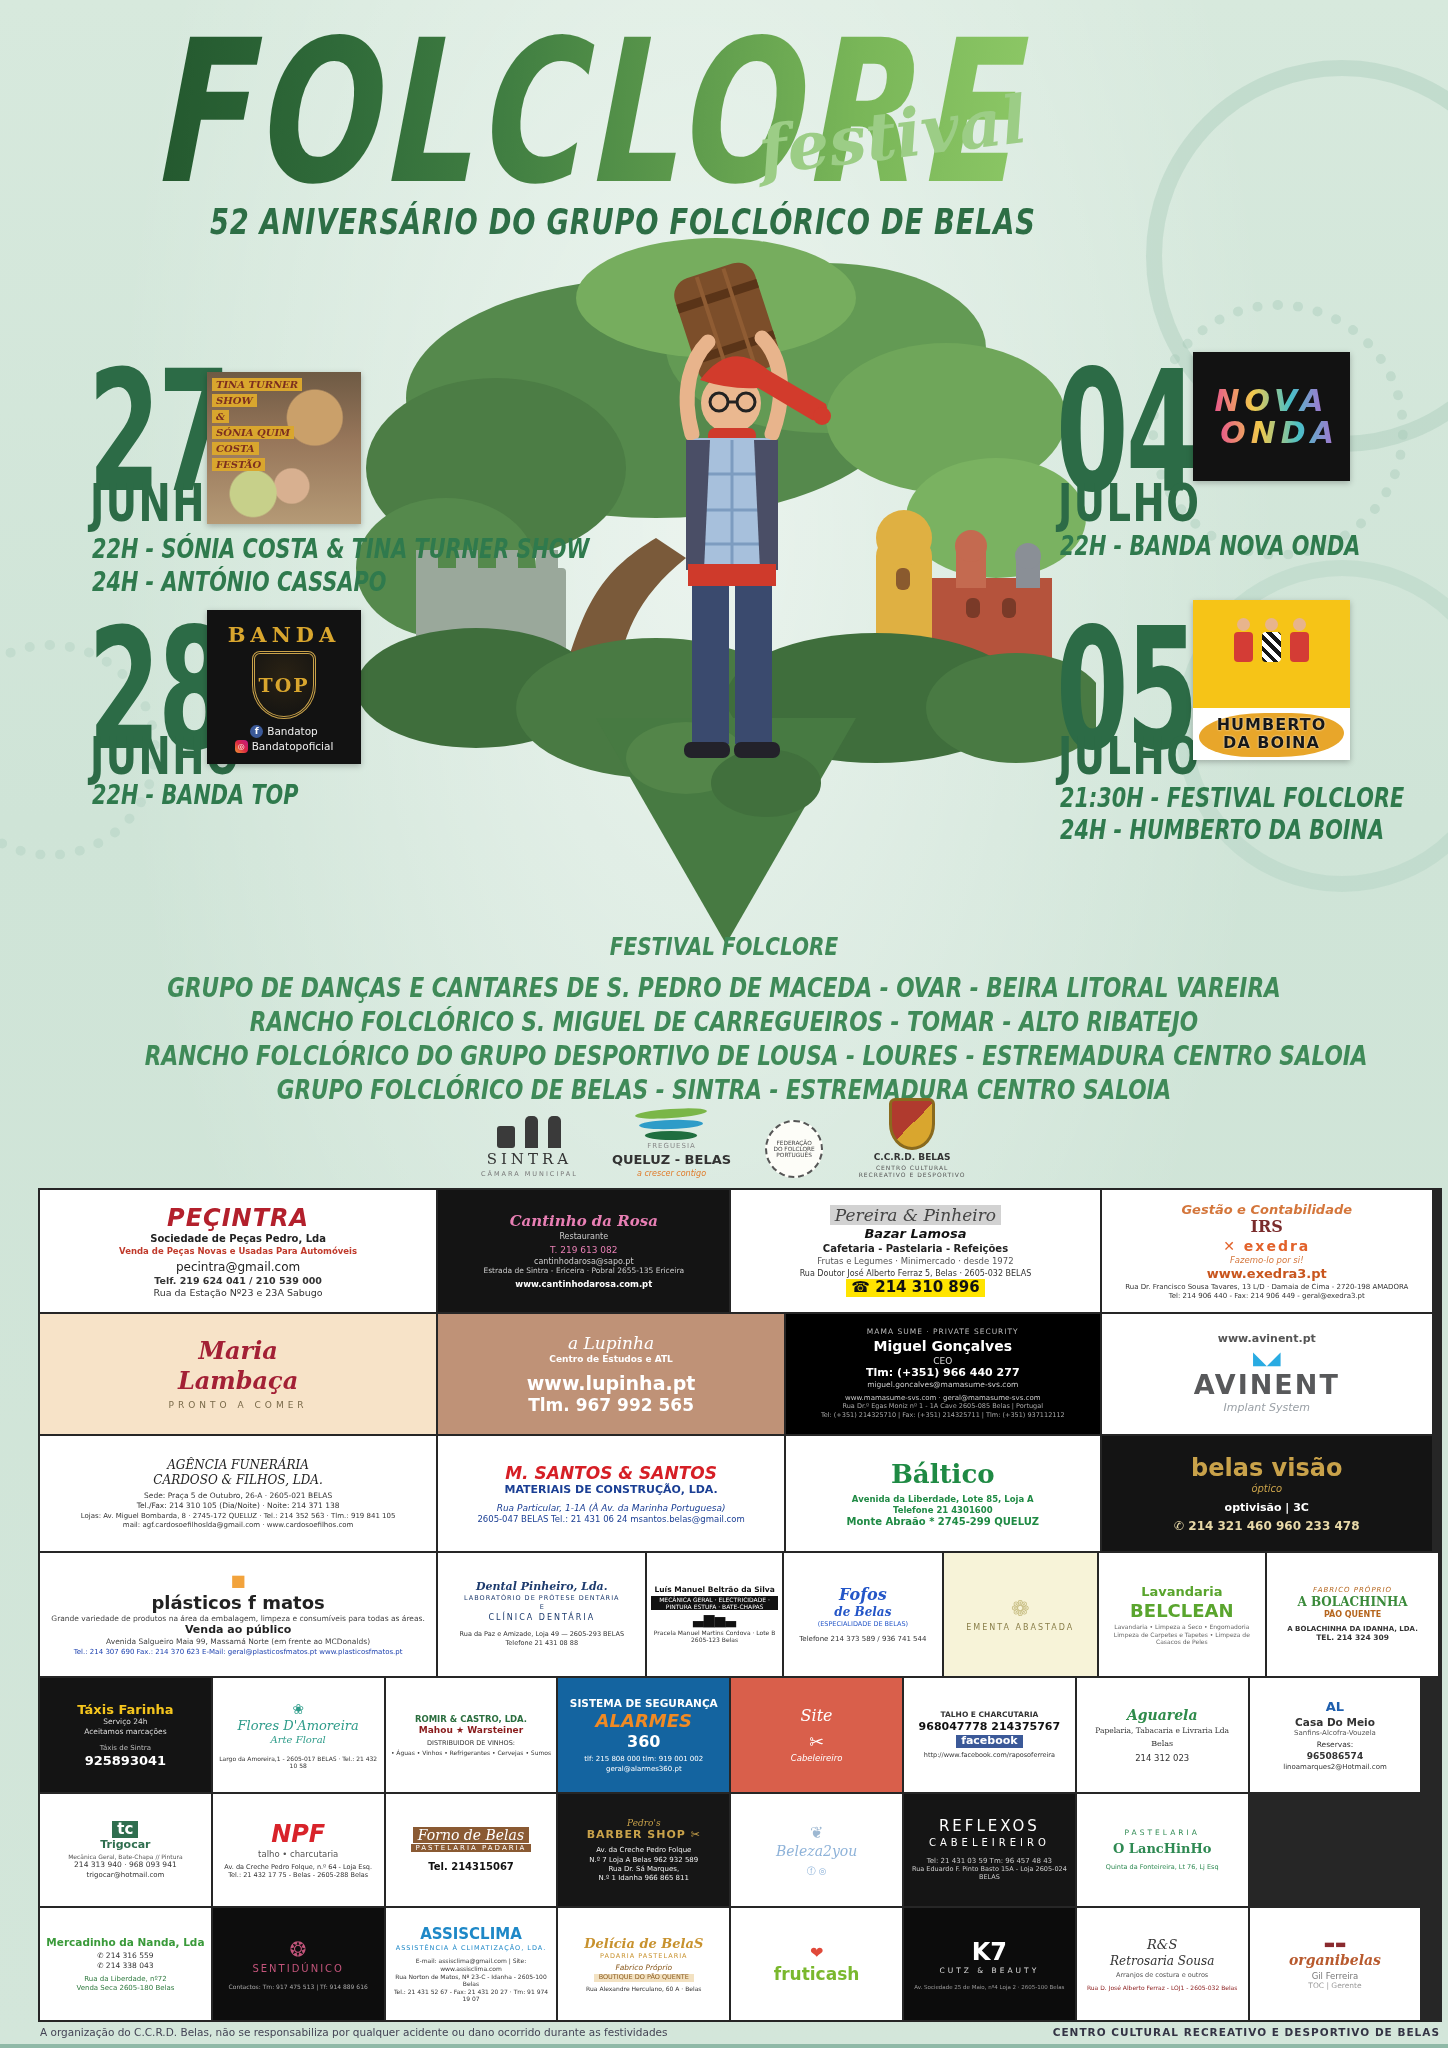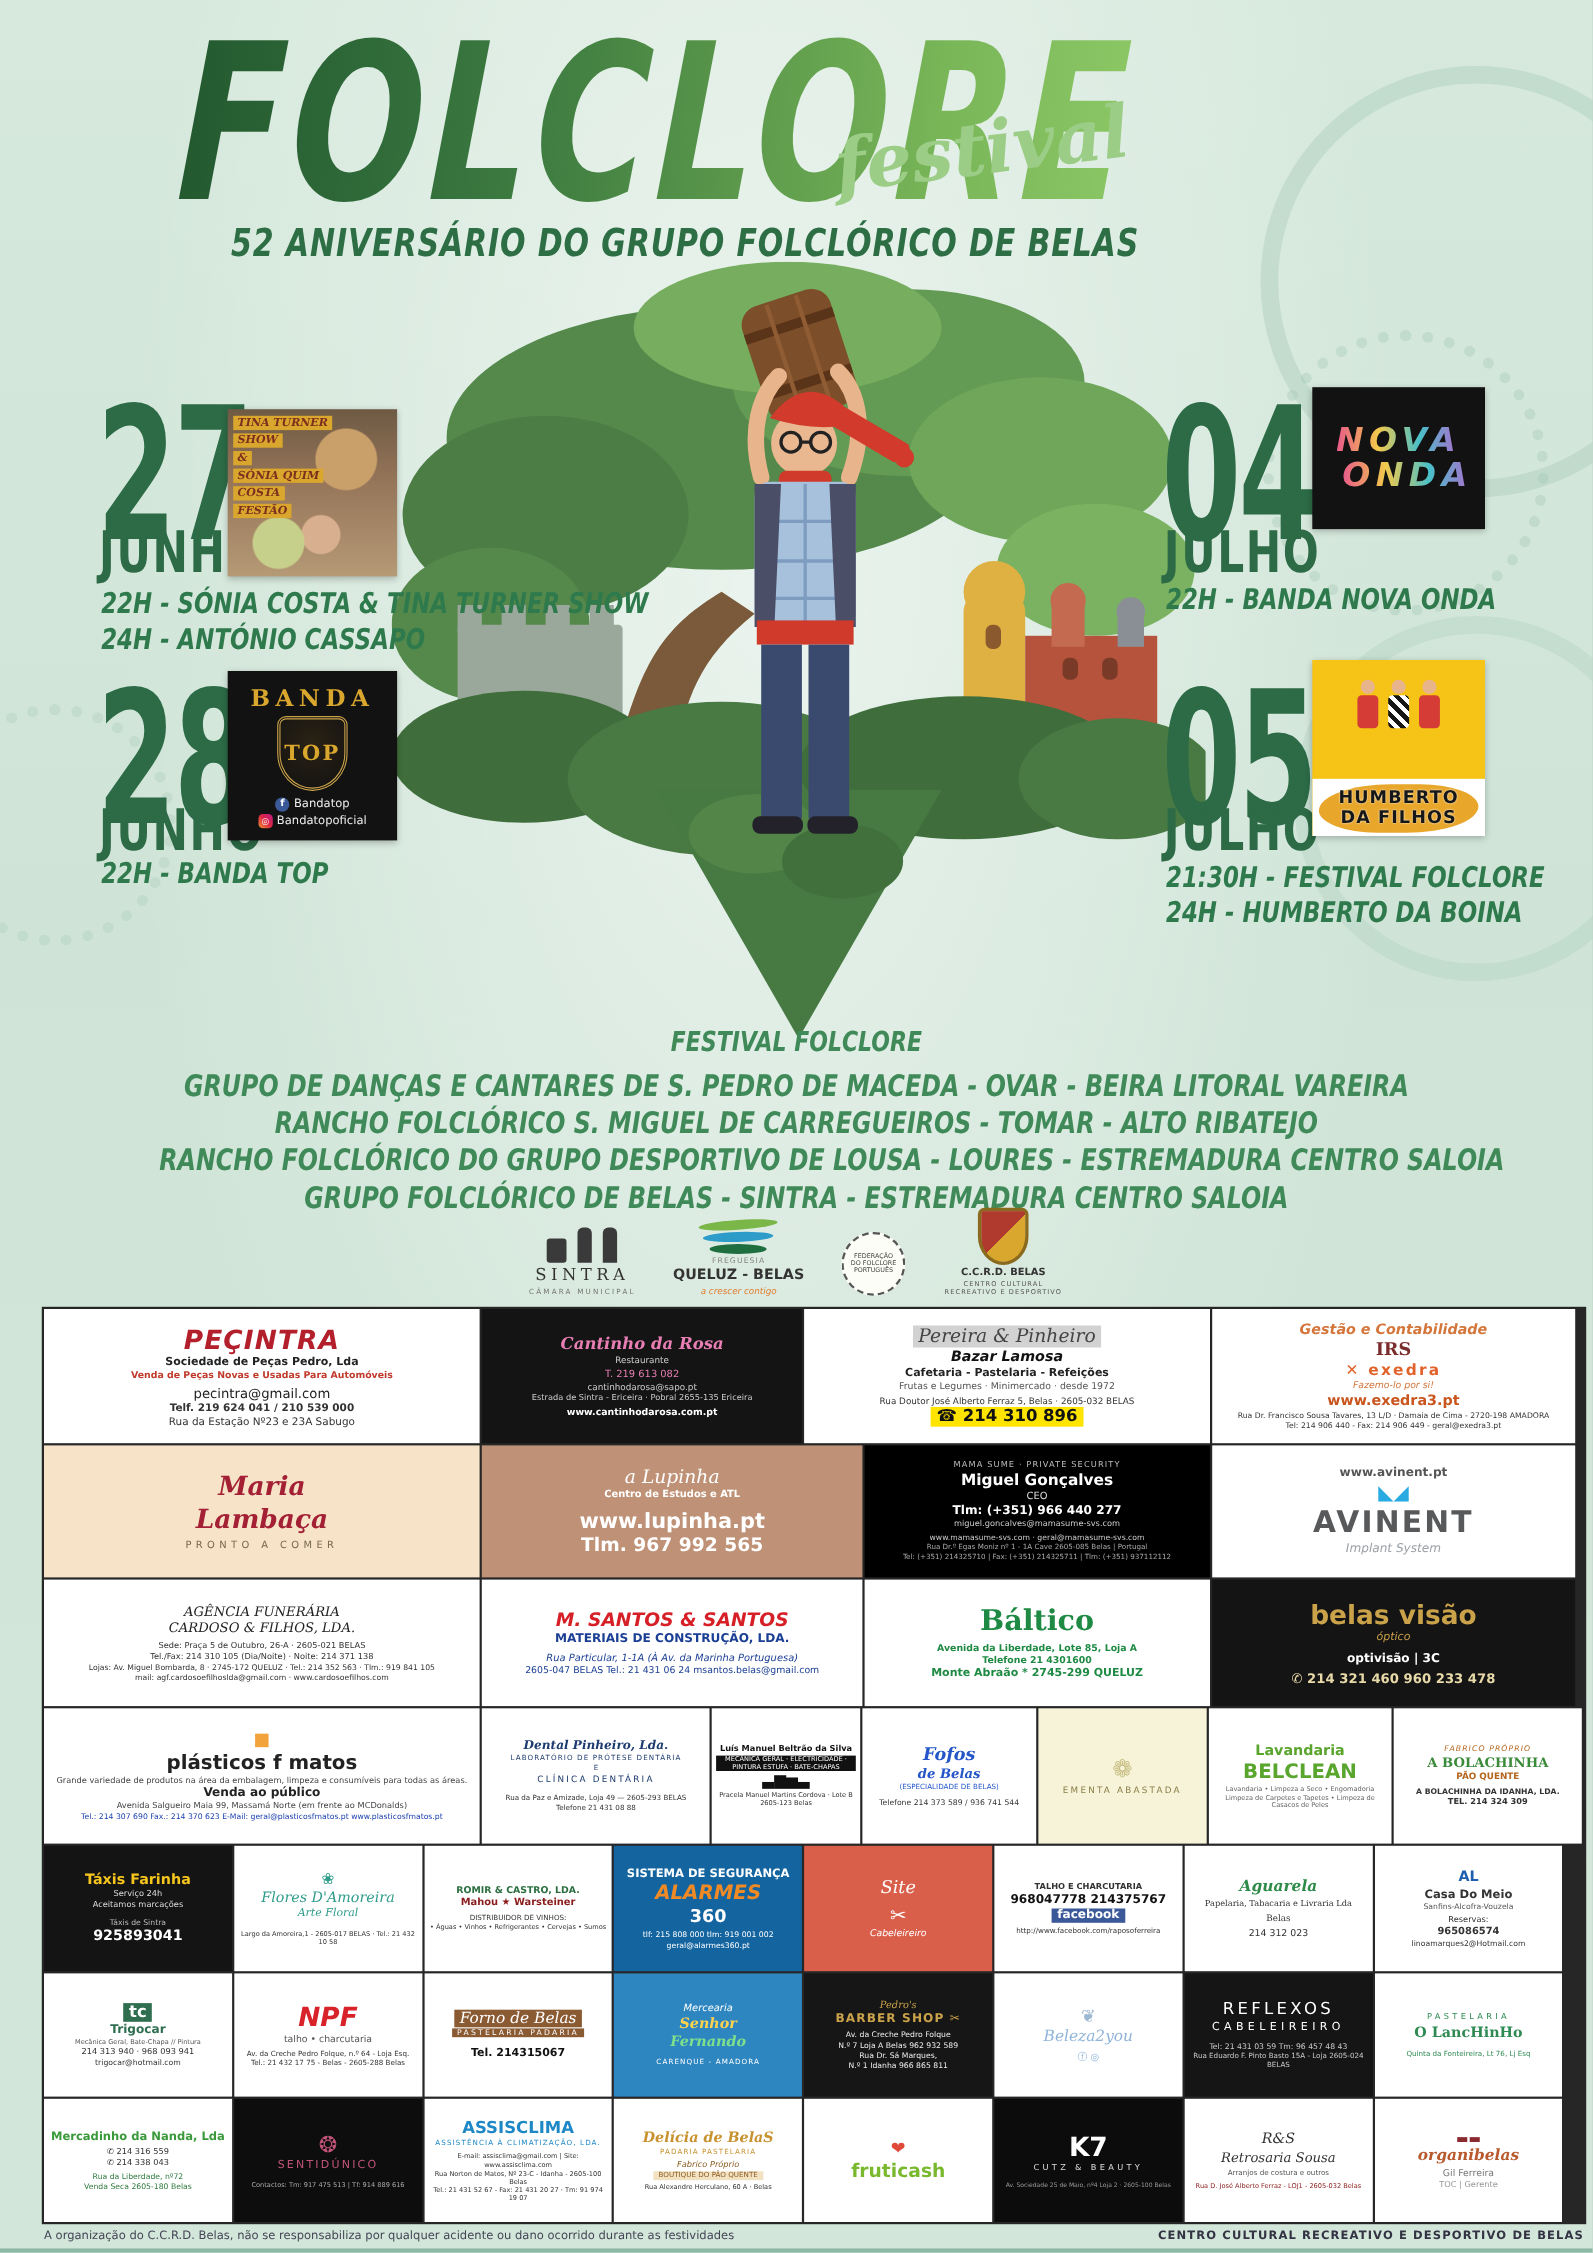--- a/index.html
+++ b/index.html
@@ -236,21 +236,21 @@
           <div class="body body-chk"></div>
         </div>
       <div class="hbf">
           <div class="head"></div>
           <div class="body body-red"></div>
         </div>
     </div>
     <div class="hb-strip"></div>
     <div class="hb-brush"></div>
     <div class="hb-t1">HUMBERTO</div>
-    <div class="hb-t2">DA FILHOS</div>
+    <div class="hb-t2">DA BOINA</div>
   </div>
   <div class="sched" style="left:1060px;top:783px;">21:30H - FESTIVAL FOLCLORE</div>
   <div class="sched" style="left:1060px;top:815px;">24H - HUMBERTO DA BOINA</div>
 
   <div class="fest-line" style="top:932px;font-size:25px;">FESTIVAL FOLCLORE</div>
   <div class="fest-line" style="top:972px;font-size:27px;">GRUPO DE DANÇAS E CANTARES DE S. PEDRO DE MACEDA - OVAR - BEIRA LITORAL VAREIRA</div>
   <div class="fest-line" style="top:1006px;font-size:27px;">RANCHO FOLCLÓRICO S. MIGUEL DE CARREGUEIROS - TOMAR - ALTO RIBATEJO</div>
   <div class="fest-line" style="top:1040px;font-size:27px;">RANCHO FOLCLÓRICO DO GRUPO DESPORTIVO DE LOUSA - LOURES - ESTREMADURA CENTRO SALOIA</div>
   <div class="fest-line" style="top:1074px;font-size:27px;">GRUPO FOLCLÓRICO DE BELAS - SINTRA - ESTREMADURA CENTRO SALOIA</div>
 
@@ -489,26 +489,20 @@
           <div style="color: rgb(216, 35, 42); font-size: 24px; font-weight: 900; font-style: italic;">NPF</div>
           <div style="color: rgb(85, 85, 85); font-size: 8.5px;">talho • charcutaria</div>
           <div style="color: rgb(51, 51, 51); font-size: 6.5px; margin-top: 3px;">Av. da Creche Pedro Folque, n.º 64 - Loja Esq.</div>
           <div style="color: rgb(51, 51, 51); font-size: 6.5px;">Tel.: 21 432 17 75 - Belas - 2605-288 Belas</div>
         </div>
         <div class="ad-cell" style="flex: 0 0 12.2%;">
           <div style="color: rgb(255, 255, 255); font-size: 14px; font-style: italic; font-family: &quot;DejaVu Serif&quot;, serif; background: rgb(138, 90, 51); padding: 0px 5px;">Forno de Belas</div>
           <div style="color: rgb(255, 255, 255); font-size: 7px; letter-spacing: 2px; background: rgb(138, 90, 51); padding: 0px 5px;">PASTELARIA      PADARIA</div>
           <div style="color: rgb(17, 17, 17); font-size: 10px; font-weight: 700; margin-top: 8px;">Tel.  214315067</div>
         </div>
-        <div class="ad-cell" style="flex: 0 0 12.2%; background: rgb(46, 134, 193);">
-          <div style="color: rgb(255, 255, 255); font-size: 9px; font-style: italic;">Mercearia</div>
-          <div style="color: rgb(255, 211, 77); font-size: 13px; font-weight: 700; font-style: italic; font-family: &quot;DejaVu Serif&quot;, serif;">Senhor</div>
-          <div style="color: rgb(126, 224, 138); font-size: 13px; font-weight: 700; font-style: italic; font-family: &quot;DejaVu Serif&quot;, serif;">Fernando</div>
-          <div style="color: rgb(255, 255, 255); font-size: 6.5px; letter-spacing: 1px; margin-top: 6px;">CARENQUE - AMADORA</div>
-        </div>
         <div class="ad-cell" style="flex: 0 0 12.2%; background: rgb(22, 22, 22);">
           <div style="color: rgb(201, 162, 74); font-size: 9px; font-style: italic; font-family: &quot;DejaVu Serif&quot;, serif;">Pedro's</div>
           <div style="color: rgb(201, 162, 74); font-size: 11px; font-weight: 800; letter-spacing: 1px;">BARBER SHOP ✂</div>
           <div style="color: rgb(238, 238, 238); font-size: 7px; margin-top: 3px;">Av. da Creche Pedro Folque</div>
           <div style="color: rgb(238, 238, 238); font-size: 7px;">N.º 7 Loja A  Belas    962 932 589</div>
           <div style="color: rgb(238, 238, 238); font-size: 7px;">Rua Dr. Sá Marques,</div>
           <div style="color: rgb(238, 238, 238); font-size: 7px;">N.º 1  Idanha    966 865 811</div>
         </div>
         <div class="ad-cell" style="flex: 0 0 12.2%;">
           <div style="color: rgb(157, 184, 210); font-size: 16px;">❦</div>

